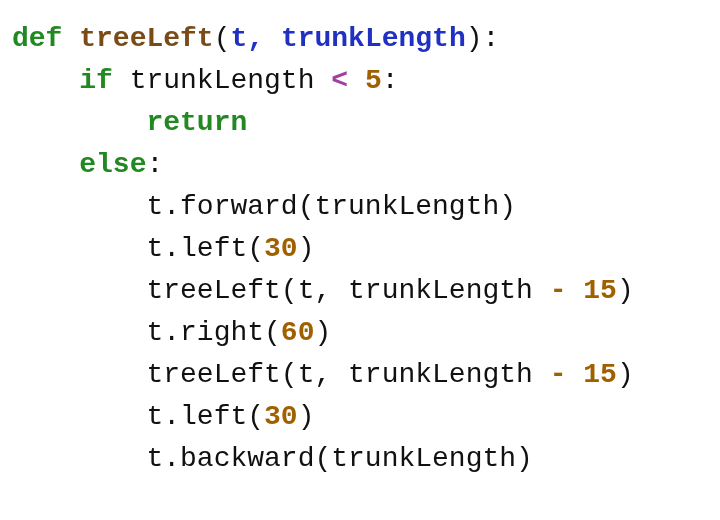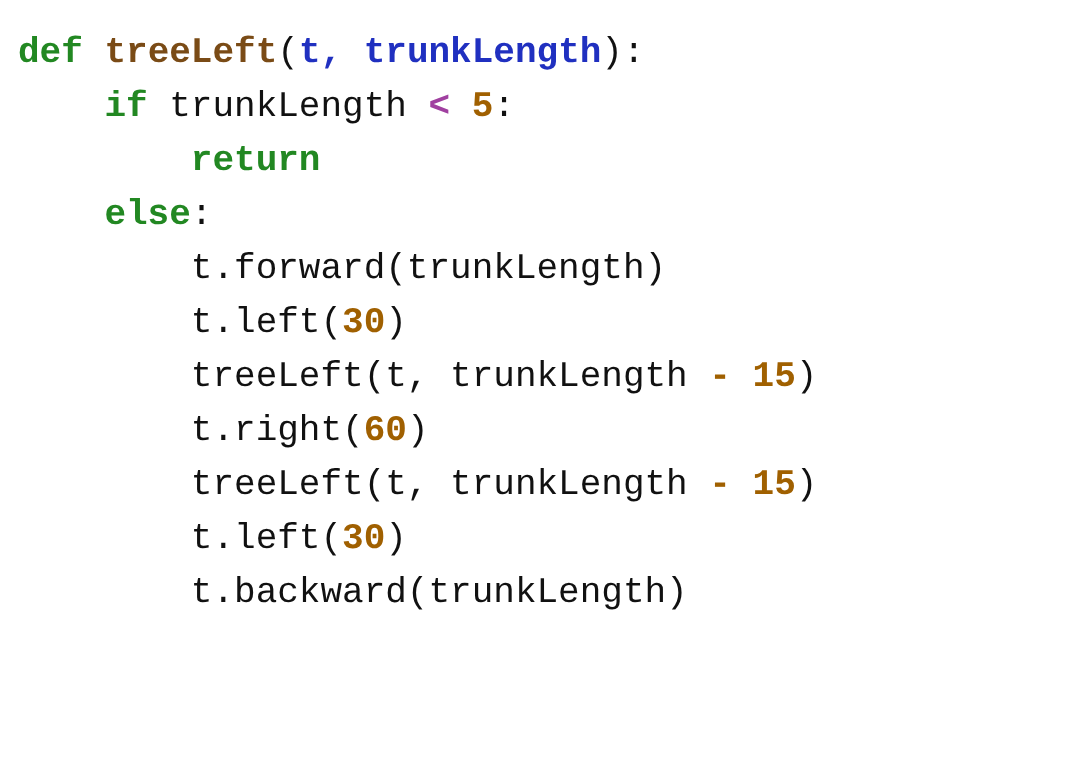--- a/index.html
+++ b/index.html
@@ -5,21 +5,21 @@
   html, body {
     margin: 0;
     padding: 0;
     width: 720px;
     height: 520px;
     background: #ffffff;
     overflow: hidden;
   }
   .code {
     font-family: "Consolas", "Menlo", "Courier New", monospace;
-    font-size: 24px;
+    font-size: 28px;
     line-height: 1.5;
     white-space: pre;
     padding: 18px 12px;
     color: #111111;
     font-weight: 500;
   }
   .kw-def   { color: #228822; font-weight: 700; }   
   .fn-name  { color: #7a4b16; font-weight: 700; }   
   .param    { color: #2030c0; font-weight: 700; }   
   .punct    { color: #111111; }

